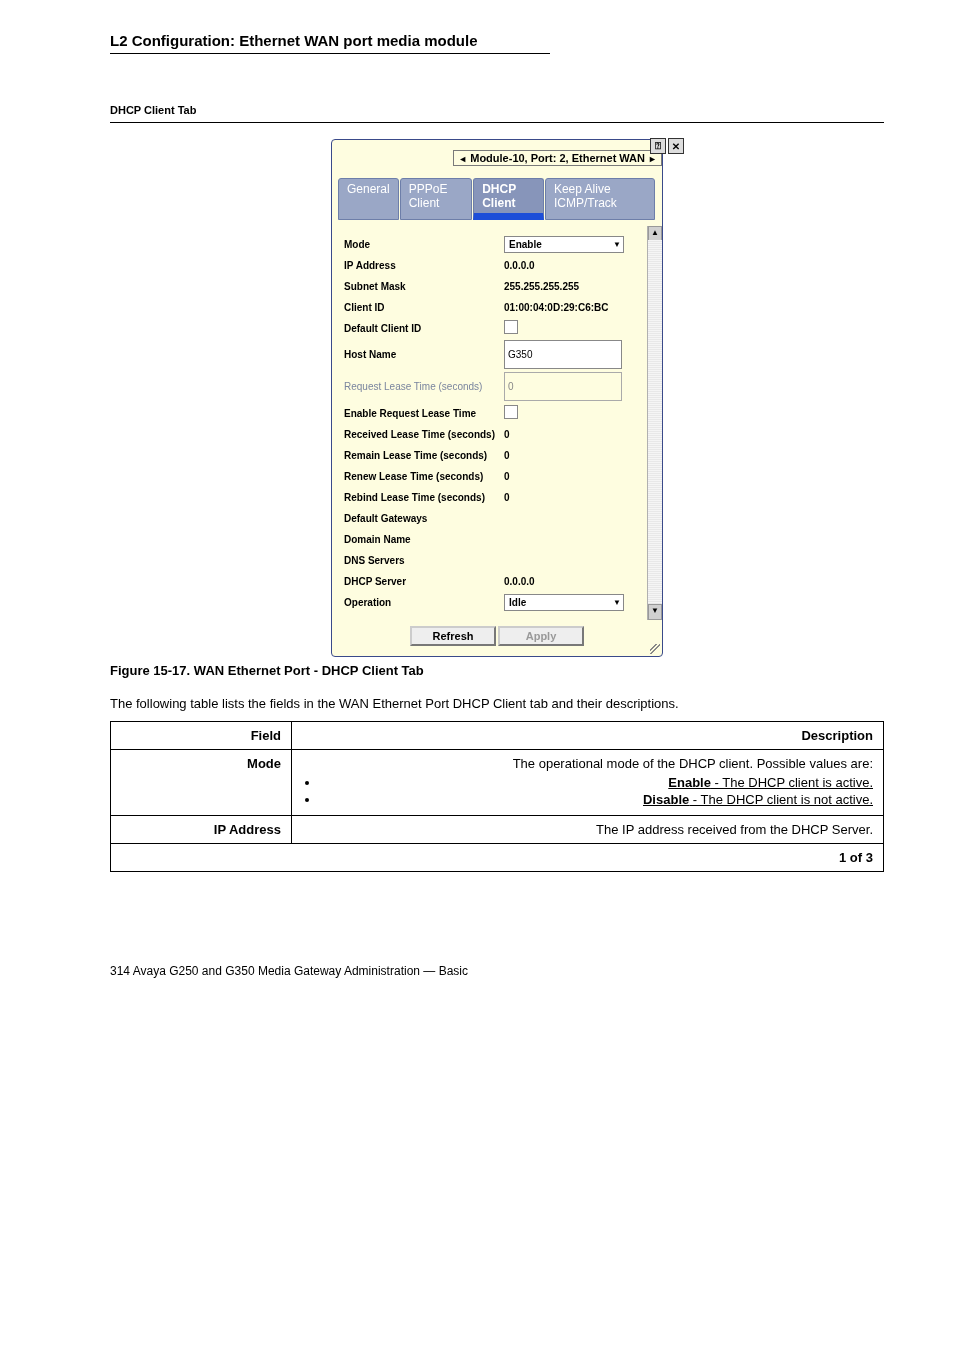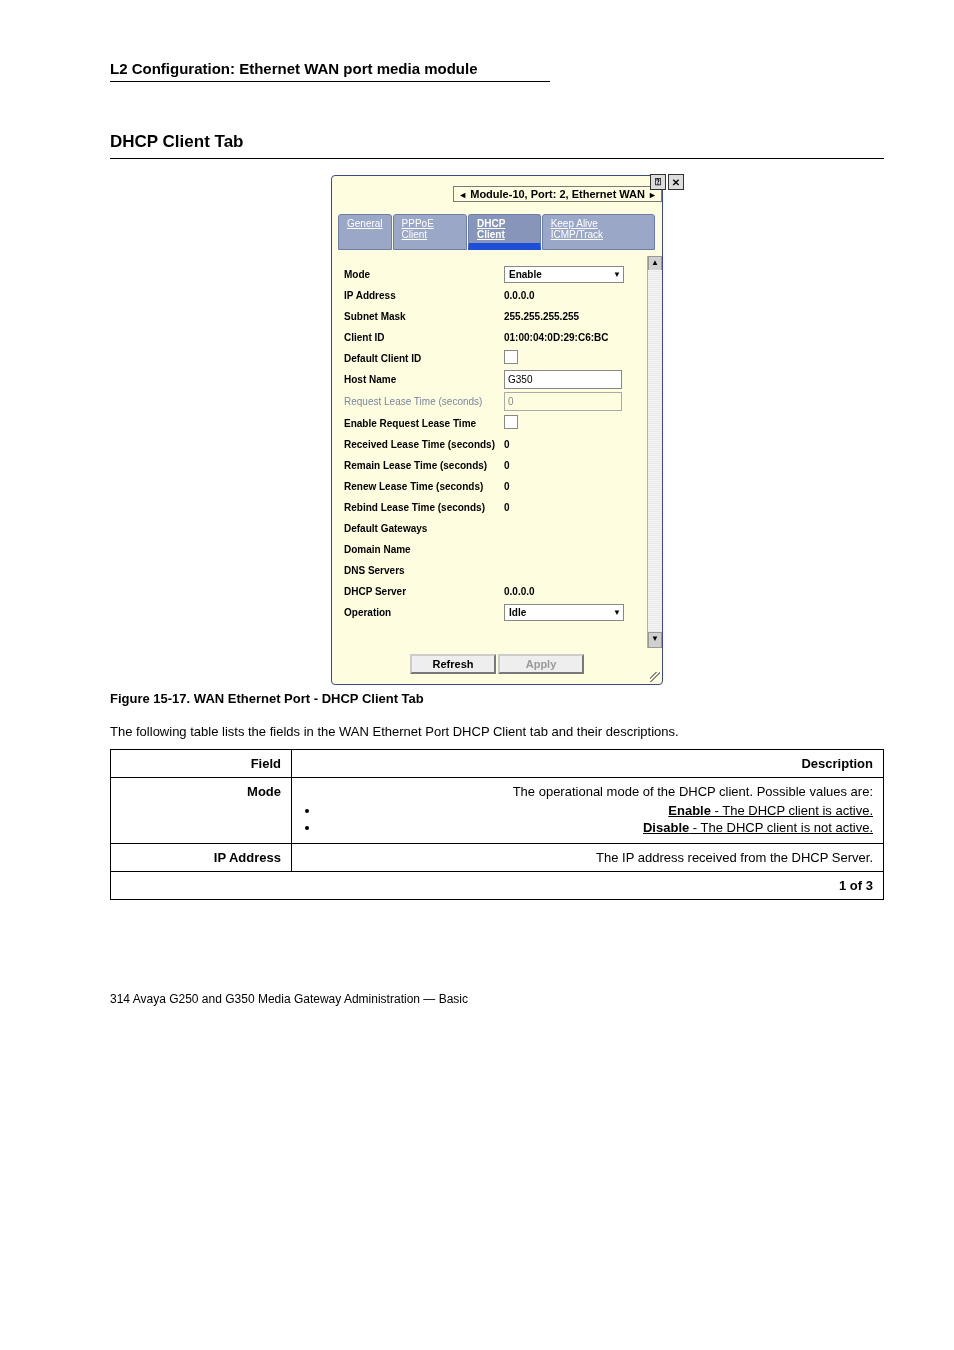--- a/index.html
+++ b/index.html
@@ -3,36 +3,36 @@
 <meta charset="utf-8">
 <style>
   body {
     margin: 0;
     padding: 0;
     font-family: Arial, Helvetica, sans-serif;
     background: #fff;
     width: 954px;
   }
   .page {
-    padding: 60px 70px 30px 110px;
+    padding: 32px 70px 30px 110px;
     box-sizing: border-box;
   }
   .breadcrumb {
     font-size: 15px;
     font-weight: bold;
     margin-bottom: 4px;
   }
   hr.section-rule {
     border: none;
     border-top: 1px solid #000;
     margin: 0 0 24px 0;
     width: 440px;
   }
   .section-title {
-    font-size: 17px;
+    font-size: 11px;
     font-weight: bold;
     margin-bottom: 4px;
   }
   .section-desc {
     font-size: 13px;
     margin-bottom: 10px;
   }
   hr.full-rule {
     border: none;
     border-top: 1px solid #000;
@@ -82,24 +82,23 @@
     font-weight: bold;
     color: #000;
     border: 1px solid #7a7a7a;
     padding: 1px 4px;
     background: #fefde0;
   }
   .dlg-title-arrow { font-size: 9px; vertical-align: middle; }
 
   .tabs {
     display: flex;
-    font-size: 10px;
+    font-size: 12px;
     color: #fff;
     margin: 6px 6px;
-    text-decoration: underline;
   }
   .tab {
     background: #9aa7c6;
     padding: 3px 8px;
     border-left: 1px solid #6d7ea9;
     border-top: 1px solid #6d7ea9;
     border-right: 1px solid #6d7ea9;
     border-bottom: 1px solid #6d7ea9;
     border-radius: 3px 3px 0 0;
     margin-right: 1px;
@@ -153,21 +152,21 @@
     margin: 3px 0;
     min-height: 18px;
   }
   .form-row.dim .fr-label { color: #7a859e; font-weight: normal; }
   .fr-label { width: 160px; flex: 0 0 160px; }
   .fr-value { flex: 1; }
   .fr-value.plain { font-weight: bold; }
 
   .inp {
     width: 118px;
-    height: 19px;
+    height: 29px;
     border: 1px solid #888;
     background: #fff;
     font-size: 10px;
     padding: 0 3px;
     box-sizing: border-box;
     font-family: inherit;
   }
   .inp.ro { background: #fefde0; border: 1px solid #aaa; color: #888; }
   .sel {
     width: 120px;

